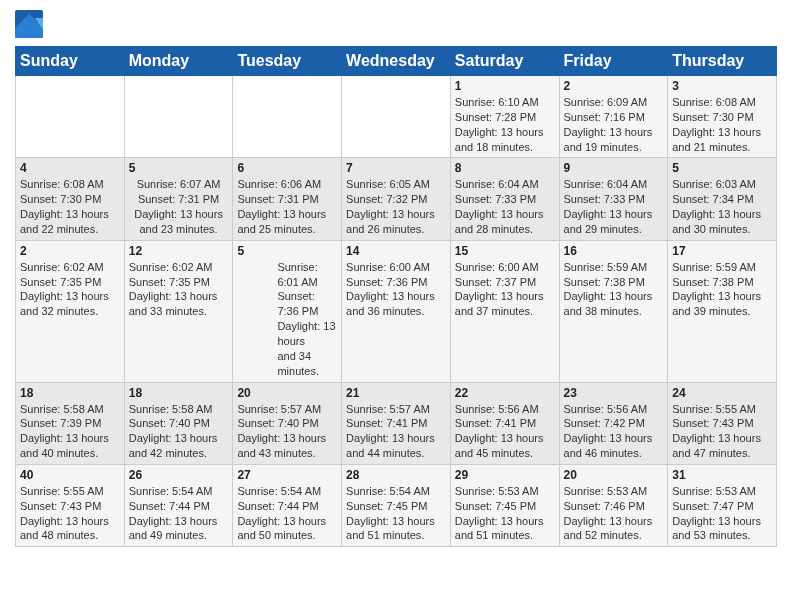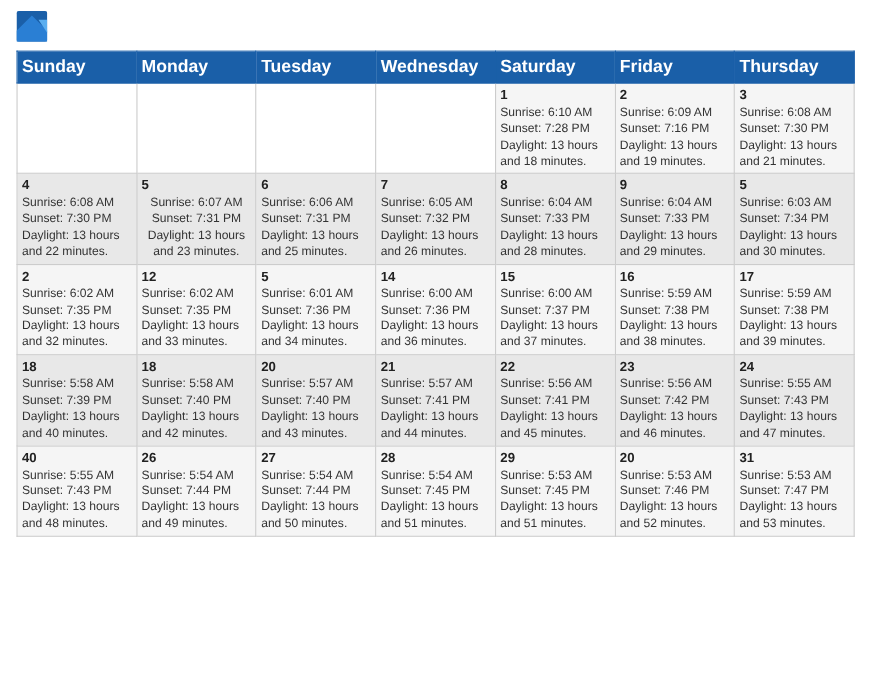--- a/index.html
+++ b/index.html
@@ -225,21 +225,21 @@
           </td>
           <td>
             <div class="day-number">12</div>
             <div class="day-info" style="white-space: pre-line;">Sunrise: 6:02 AM
 Sunset: 7:35 PM
 Daylight: 13 hours
 and 33 minutes.</div>
           </td>
           <td>
             <div class="day-number">5</div>
-            <div class="day-info" style="white-space: pre-line;">Sunrise: 6:01 AM
+            <div class="day-info" style="white-space: pre-line; margin-left: 40px;">Sunrise: 6:01 AM
 Sunset: 7:36 PM
 Daylight: 13 hours
 and 34 minutes.</div>
           </td>
           <td>
             <div class="day-number">14</div>
             <div class="day-info" style="white-space: pre-line;">Sunrise: 6:00 AM
 Sunset: 7:36 PM
 Daylight: 13 hours
 and 36 minutes.</div>

